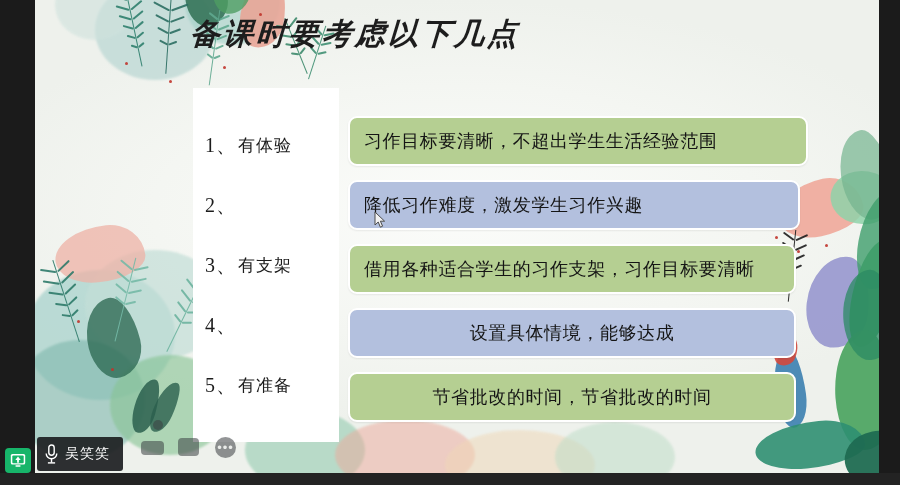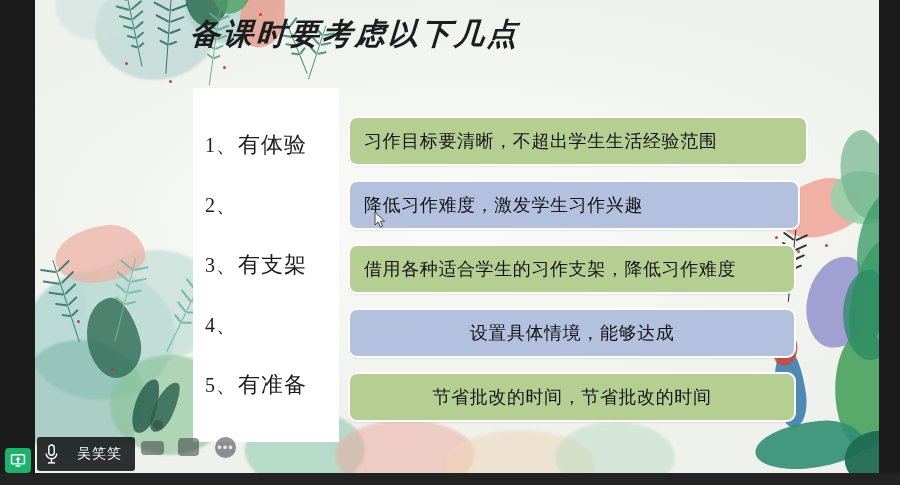--- a/index.html
+++ b/index.html
@@ -86,21 +86,21 @@
     padding:34px 0 0 0;
   }
   .list-item{
     display:flex; align-items:center;
     font-family:"Liberation Serif","DejaVu Serif",serif;
     font-size:22px; color:#1c1c1c;
     height:46px; padding-left:12px; letter-spacing:1px;
     margin-bottom:14px;
   }
   .li-num{ font-size:20px; margin-right:1px; }
-  .li-text{ font-size:22px; }
+  .li-text{ font-size:17px; }
 
   
   #bars{
     position:absolute; left:313px; top:116px;
     width:460px; z-index:11;
   }
   .bar-row{
     position:relative;
     height:50px; margin-bottom:14px;
     border-radius:9px;
@@ -135,21 +135,20 @@
   #name-pill{
     position:absolute; left:37px; bottom:14px; z-index:60;
     height:34px; padding:0 13px 0 7px;
     background:rgba(30,32,34,.93);
     border-radius:3px;
     display:flex; align-items:center; gap:6px;
   }
   #name-pill .nm{
     color:#ffffff; font-size:14px; letter-spacing:1px;
     font-family:"Liberation Sans","DejaVu Sans",sans-serif;
-    margin-left:12px;
   }
 
   
   .ghost-icon{
     position:absolute; z-index:14; opacity:.55;
     background:#3b3f42; border-radius:4px;
   }
   .ghost-round{
     position:absolute; z-index:14; opacity:.55;
     background:#3b3f42; border-radius:50%;
@@ -374,21 +373,21 @@
     </div>
 
     <div id="bars">
       <div class="bar-row green w-full align-left">
         <span>习作目标要清晰，不超出学生生活经验范围</span>
       </div>
       <div class="bar-row blue w-mid align-left">
         <span>降低习作难度，激发学生习作兴趣</span>
       </div>
       <div class="bar-row green w-nar align-left">
-        <span>借用各种适合学生的习作支架，降低习作难度</span>
+        <span>借用各种适合学生的习作支架，习作目标要清晰</span>
       </div>
       <div class="bar-row blue w-nar align-center">
         <span>设置具体情境，能够达成</span>
       </div>
       <div class="bar-row green w-nar align-center">
         <span>节省批改的时间，节省批改的时间</span>
       </div>
     </div>
 
     <svg id="cursor" viewBox="0 0 12 18">

